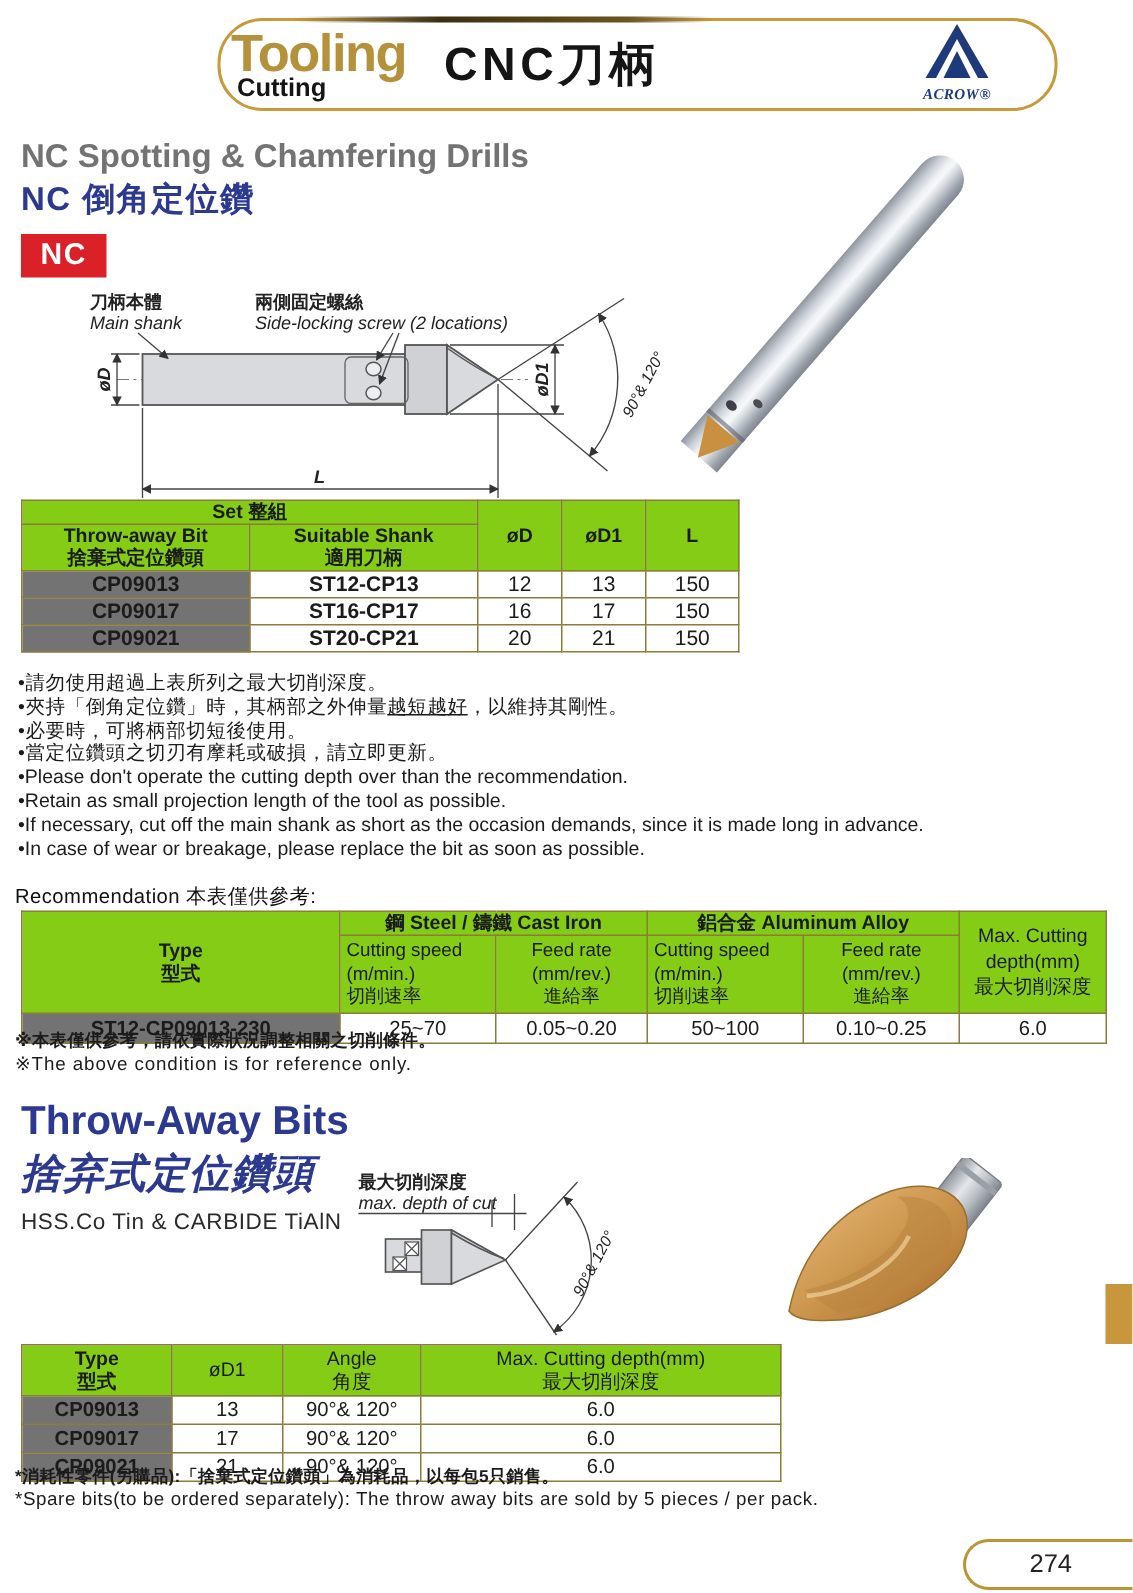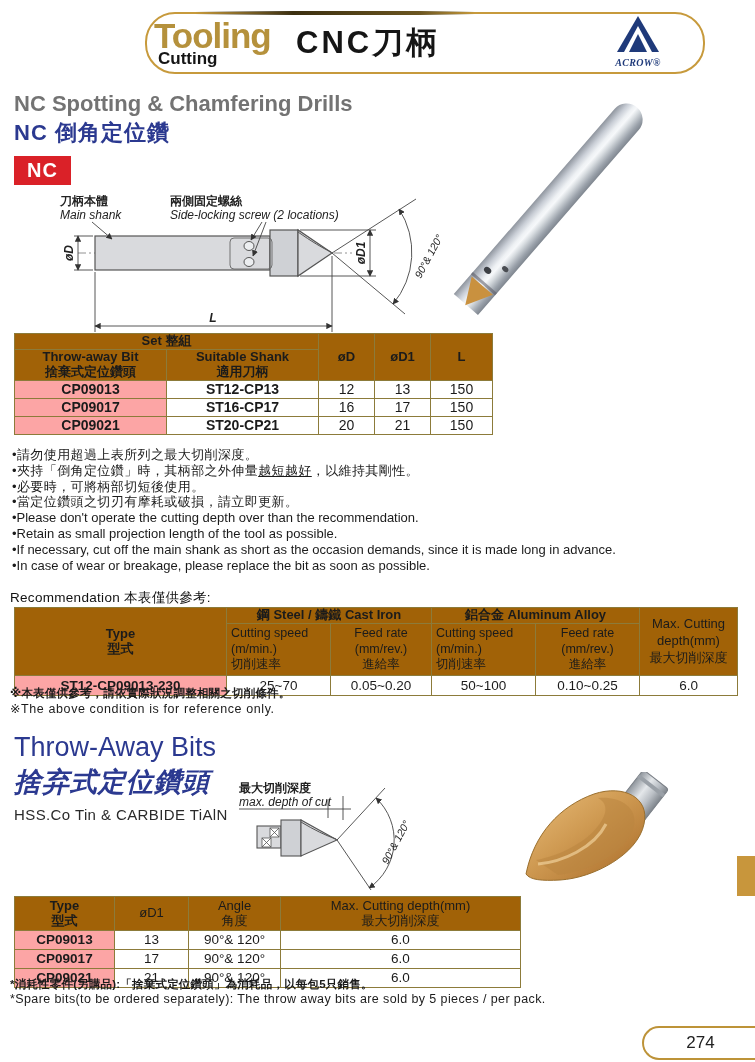--- a/index.html
+++ b/index.html
@@ -43,22 +43,22 @@
     border-top:14.5px solid transparent;border-bottom:14.5px solid transparent;border-right:26px solid #c9913f;}
   .drill-ring{position:absolute;left:26px;top:0;width:3px;height:100%;background:rgba(90,90,100,.55);}
   .drill-dot1{position:absolute;left:37px;top:6px;width:6px;height:8px;border-radius:50%;background:#3c3f44;}
   .drill-dot2{position:absolute;left:50px;top:19px;width:5px;height:7px;border-radius:50%;background:#4a4d52;}
 
   .photo2{left:498px;top:772px;width:205px;height:125px;}
 
   
   table{border-collapse:collapse;table-layout:fixed;}
   th,td{border:1px solid #8c7b3a;text-align:center;vertical-align:middle;padding:0;line-height:1.15;}
-  th{background:#a16207;font-weight:bold;}
-  .cream{background:#fca5a5;}
+  th{background:#84cc16;font-weight:bold;}
+  .cream{background:#737373;}
   .t-set{left:14px;top:333px;width:478px;font-size:13px;}
   .t-set td{font-size:14px;height:17px;}
   .t-set td.b{font-weight:bold;}
   .t-rec{left:14px;top:607px;width:723px;font-size:13px;}
   .t-rec .sub{font-weight:normal;font-size:12.5px;line-height:1.25;}
   .t-rec .tl{text-align:left;padding-left:4px;}
   .t-rec td{font-size:13.5px;height:19px;}
   .t-rec .maxc{font-weight:normal;font-size:13px;line-height:1.3;}
   .t-bits{left:14px;top:896px;width:506px;font-size:13px;}
   .t-bits td{font-size:13.5px;height:18px;}
@@ -69,21 +69,21 @@
   .notes{left:12px;top:447px;font-size:13px;line-height:15.8px;}
   .notes .zh{letter-spacing:.4px;}
   .u{text-decoration:underline;}
   .rec-title{left:10px;top:589px;font-size:13.5px;letter-spacing:.3px;color:#111;}
   .fn-zh1{left:10px;top:686px;font-size:11.5px;font-weight:bold;letter-spacing:.2px;}
   .fn-en1{left:10px;top:701px;font-size:12.5px;letter-spacing:.6px;}
   .fn-zh2{left:10px;top:977px;font-size:11.5px;font-weight:bold;letter-spacing:.2px;}
   .fn-en2{left:10px;top:992px;font-size:12.5px;letter-spacing:.4px;}
 
   
-  .ta-en{left:14px;top:732px;font-size:27px;font-weight:normal;color:#2b3990;}
+  .ta-en{left:14px;top:732px;font-size:27px;font-weight:bold;color:#2b3990;}
   .ta-zh{left:14px;top:764px;font-size:27px;font-weight:bold;color:#2b3990;letter-spacing:1px;font-style:italic;}
   .ta-sub{left:14px;top:806px;font-size:15px;color:#2a2a2a;letter-spacing:.4px;}
 
   
   .edge-tab{left:737px;top:856px;width:18px;height:40px;background:#c8963c;}
   .page-pill{left:642px;top:1026px;width:113px;height:30px;border:2px solid #bd9338;border-right:none;
     border-radius:17px 0 0 17px;background:#fff;display:flex;align-items:center;justify-content:center;
     font-size:17px;color:#222;}
 </style>
 </head>

